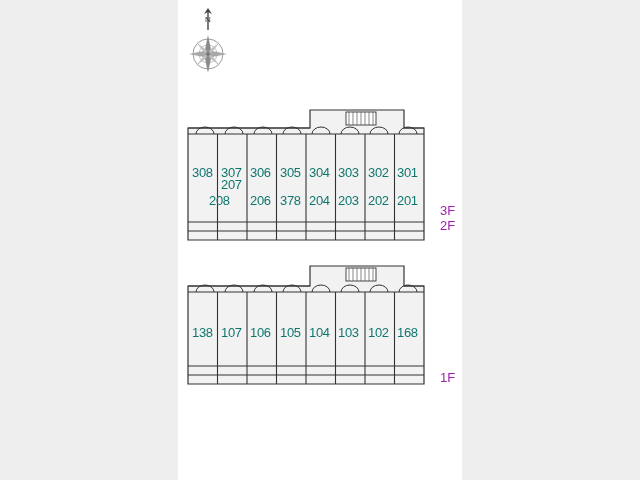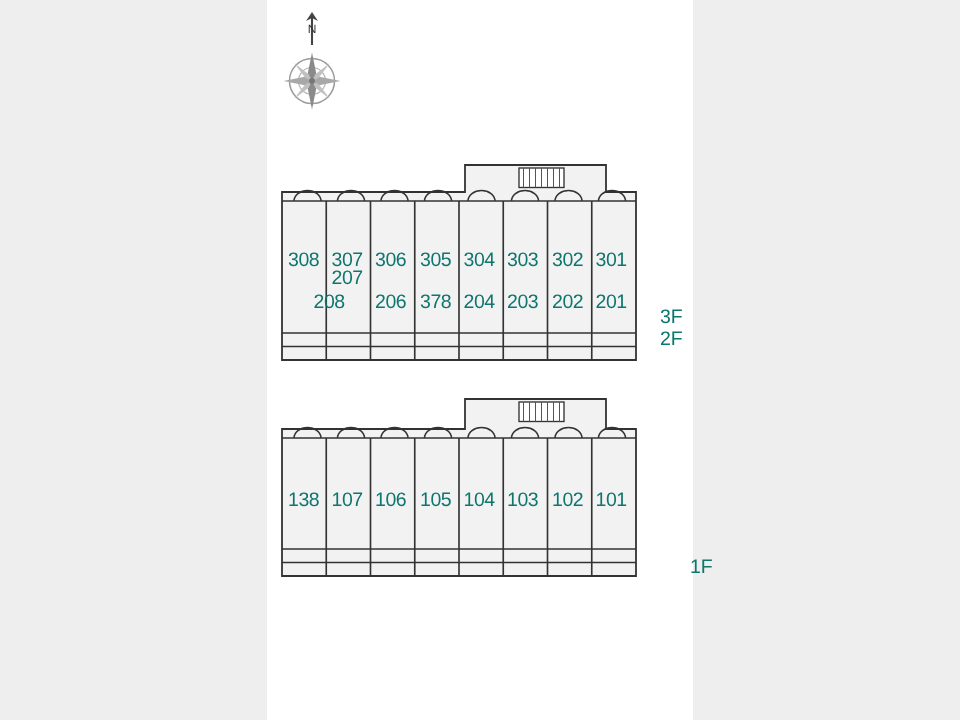--- a/index.html
+++ b/index.html
@@ -60,21 +60,21 @@
     color: #0f766e;
     line-height: 14px;
     letter-spacing: -0.3px;
     white-space: nowrap;
   }
 
   
   .floor-label {
     position: absolute;
     font-size: 13px;
-    color: #0f766e;
+    color: #a21caf;
     white-space: nowrap;
   }
 </style>
 </head>
 <body>
 
 <div id="stage">
 
   <div class="band left"></div>
   <div class="band right"></div>
@@ -213,18 +213,18 @@
       <line x1="2" y1="119" x2="238" y2="119" stroke="#333" stroke-width="1"></line>
     </svg>
 
     <div class="room-label" style="left:6px;  top:70px;">138</div>
     <div class="room-label" style="left:35px; top:70px;">107</div>
     <div class="room-label" style="left:64px; top:70px;">106</div>
     <div class="room-label" style="left:94px; top:70px;">105</div>
     <div class="room-label" style="left:123px;top:70px;">104</div>
     <div class="room-label" style="left:152px;top:70px;">103</div>
     <div class="room-label" style="left:182px;top:70px;">102</div>
-    <div class="room-label" style="left:211px;top:70px;">101</div>
+    <div class="room-label" style="left:211px;top:70px;">168</div>
   </div>
 
-  <div class="floor-label" style="left:460px; top:370px;text-align:right;">1F</div>
+  <div class="floor-label" style="left:440px; top:370px;text-align:right;">1F</div>
 
 </div>
 
 </body></html>

